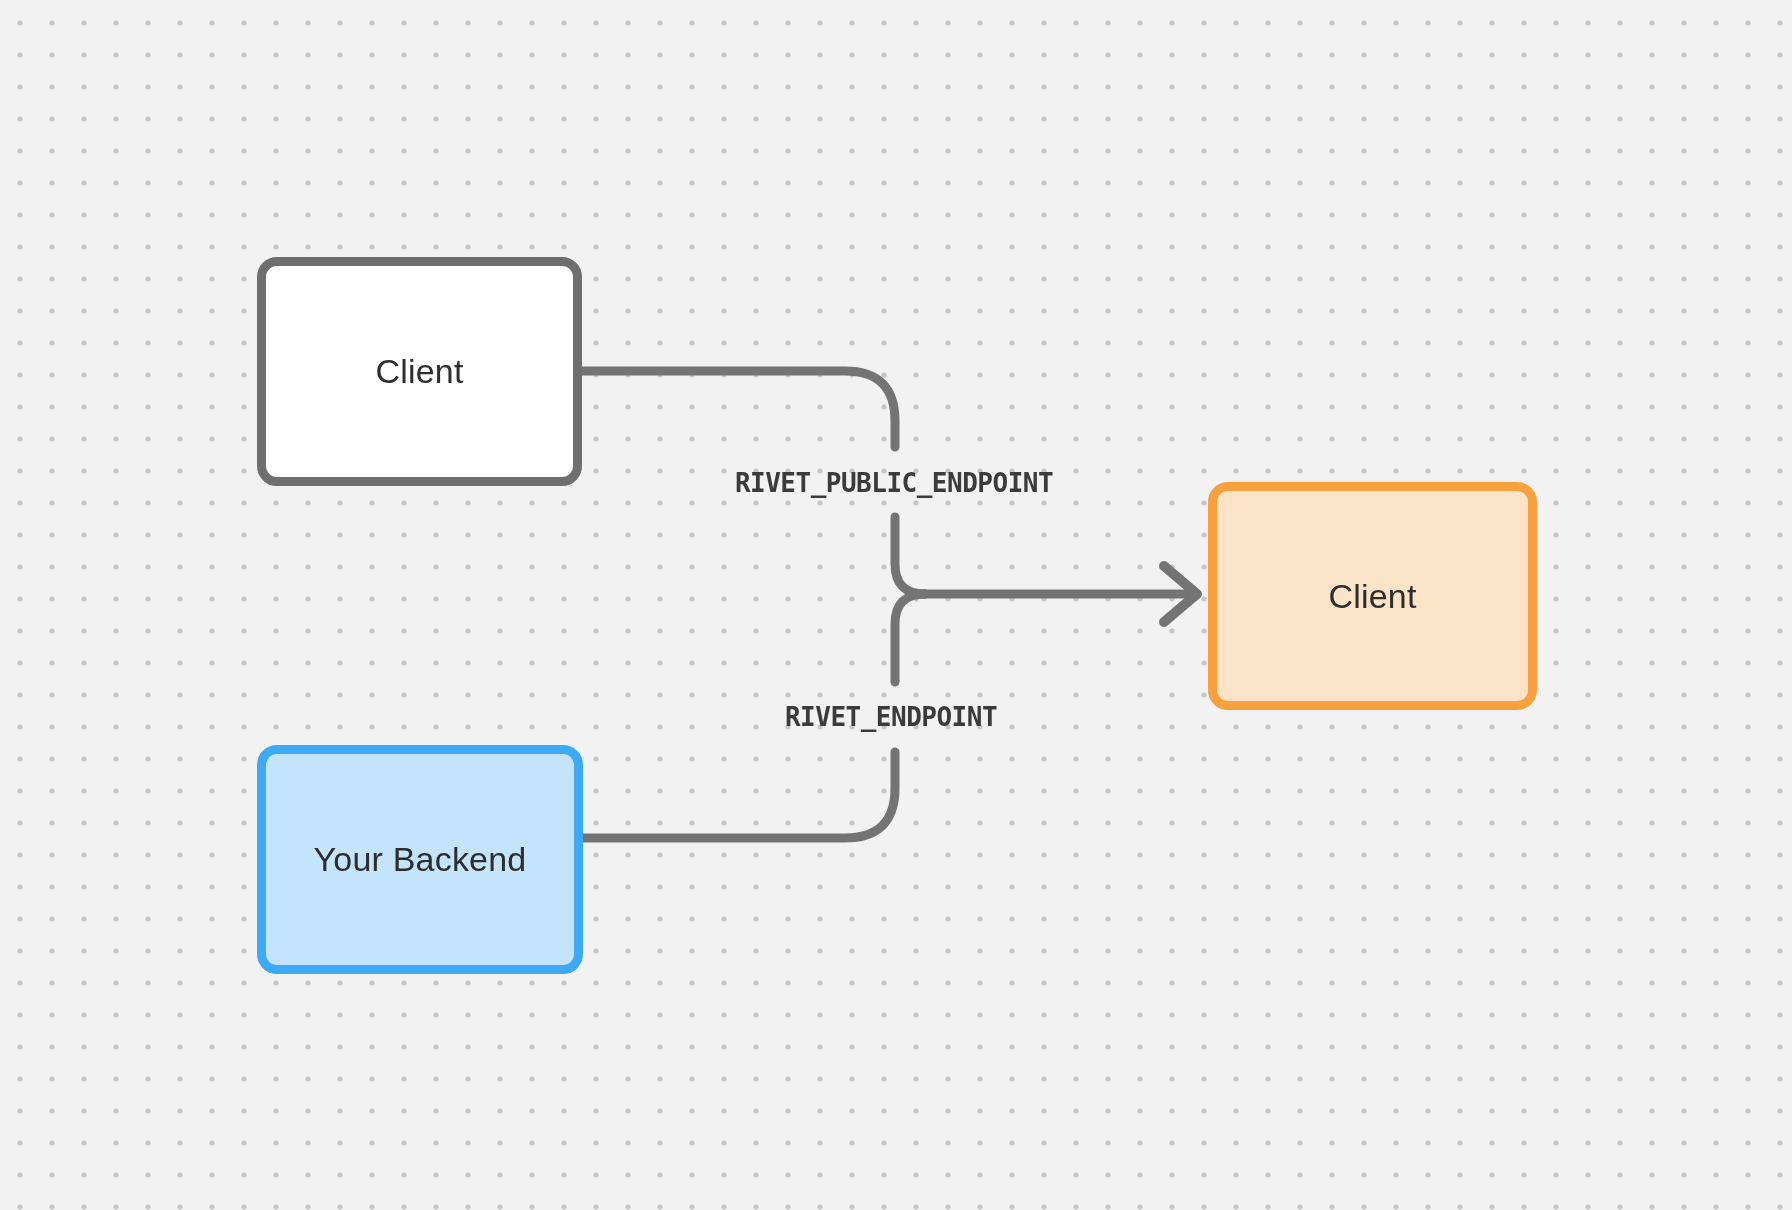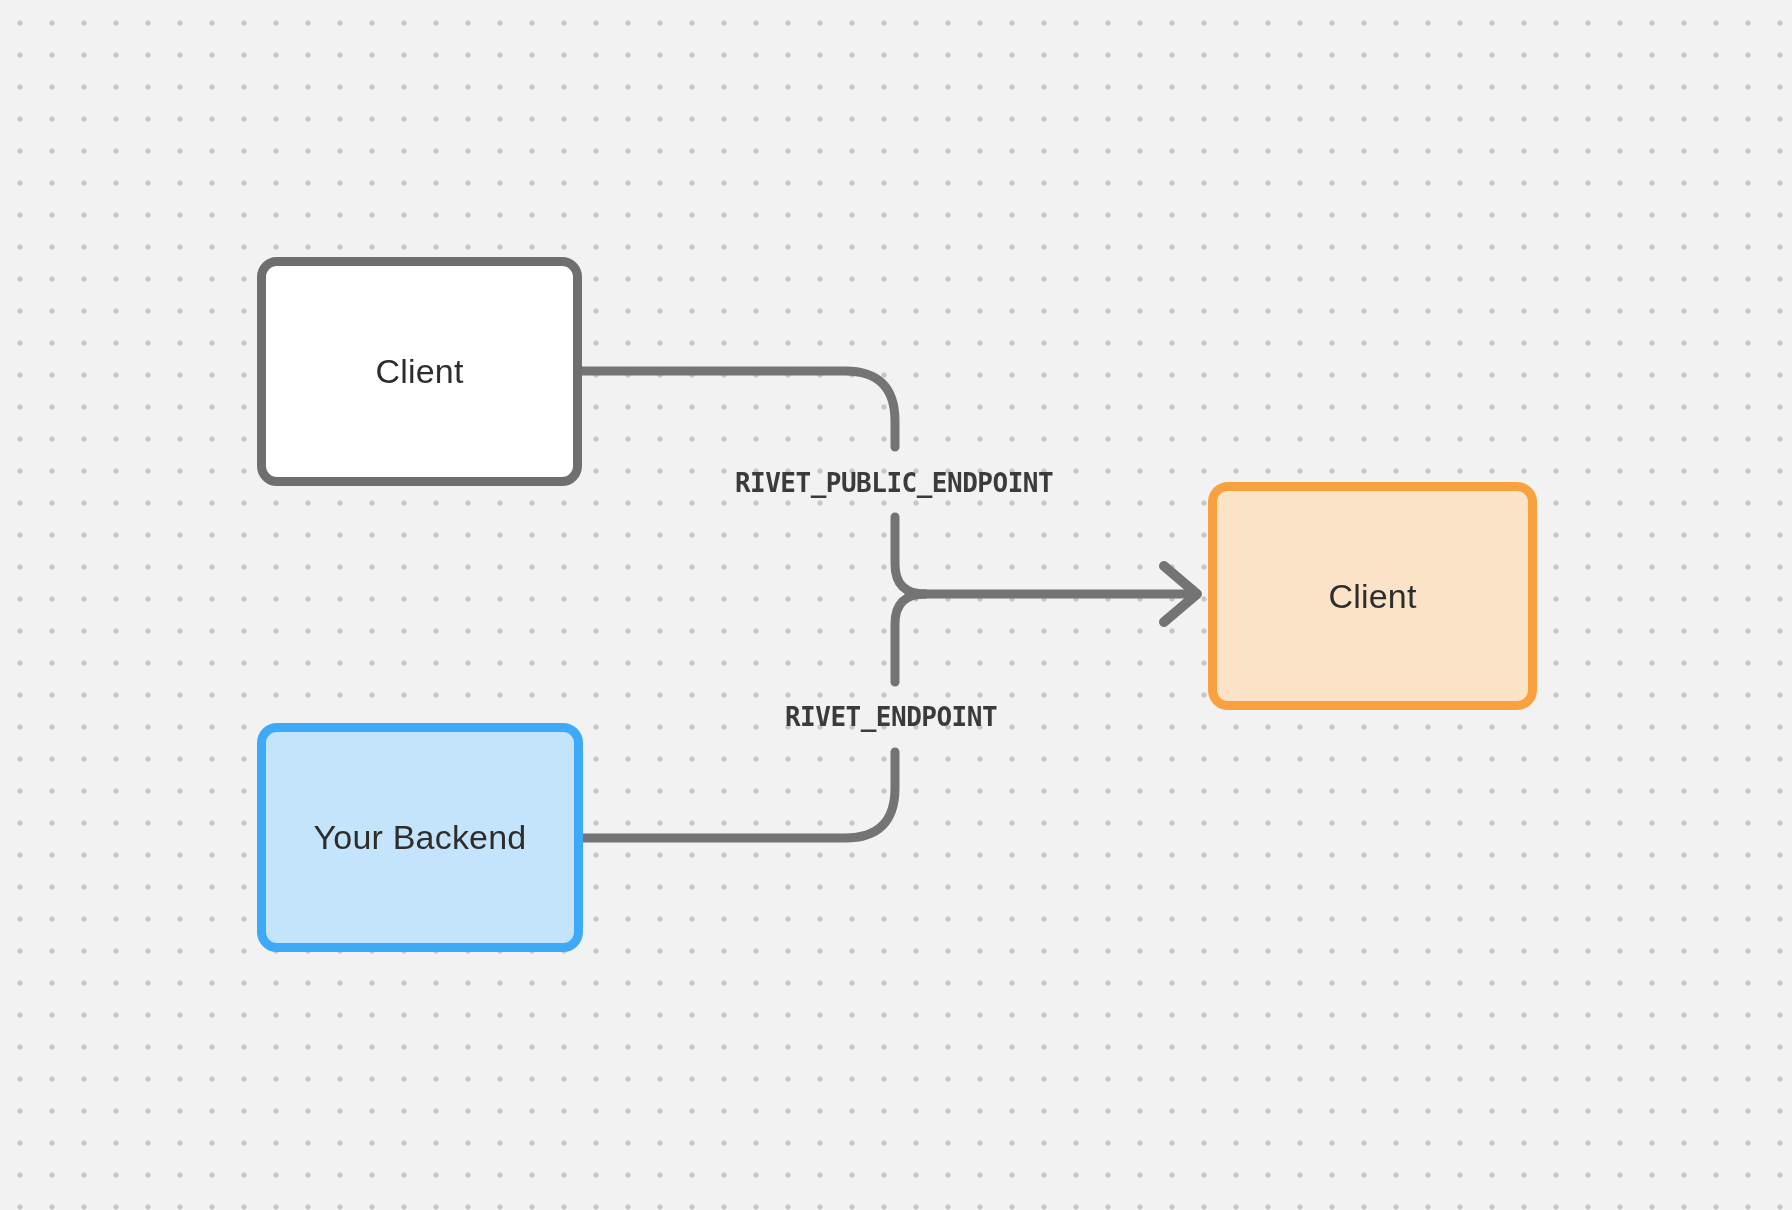--- a/index.html
+++ b/index.html
@@ -74,21 +74,21 @@
 
     <path d="M 924 594 H 1190" fill="none" stroke-width="9" stroke-linecap="round" stroke="#747474"></path>
 
     <path d="M 1164 566 L 1197 594 L 1164 622" fill="none" stroke-width="10" stroke-linecap="round" stroke-linejoin="round" stroke="#747474"></path>
   </svg>
 
   <div class="node node-client" style="background-color: rgb(255, 255, 255); border-color: rgb(111, 111, 111);">
     <span class="node-label" style="color: rgb(45, 45, 45);">Client</span>
   </div>
 
-  <div class="node node-backend" style="background-color: rgb(196, 228, 252); border-color: rgb(61, 169, 247);">
+  <div class="node node-backend" style="background-color: rgb(196, 228, 252); border-color: rgb(61, 169, 247); margin-top: 22px;">
     <span class="node-label" style="color: rgb(45, 45, 45);">Your Backend</span>
   </div>
 
   <div class="node node-rivet" style="background-color: rgb(251, 227, 199); border-color: rgb(249, 161, 63);">
     <span class="node-label" style="color: rgb(45, 45, 45);">Client</span>
   </div>
 
   <div class="edge-label edge-label-top" style="color: rgb(59, 59, 59);">RIVET_PUBLIC_ENDPOINT</div>
 
   <div class="edge-label edge-label-bottom" style="color: rgb(59, 59, 59);">RIVET_ENDPOINT</div>

